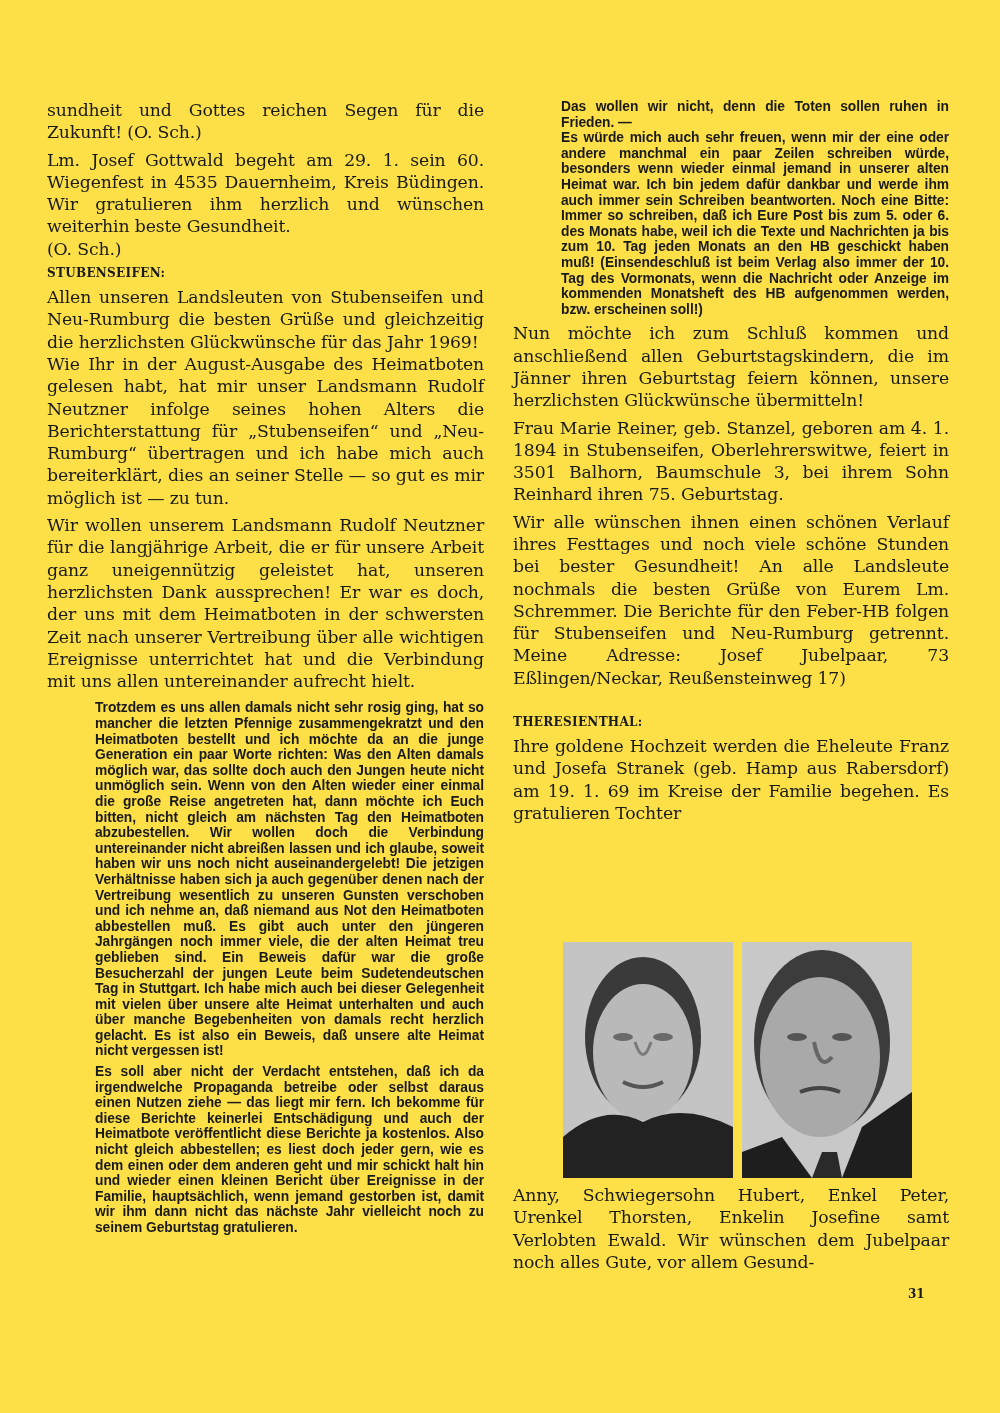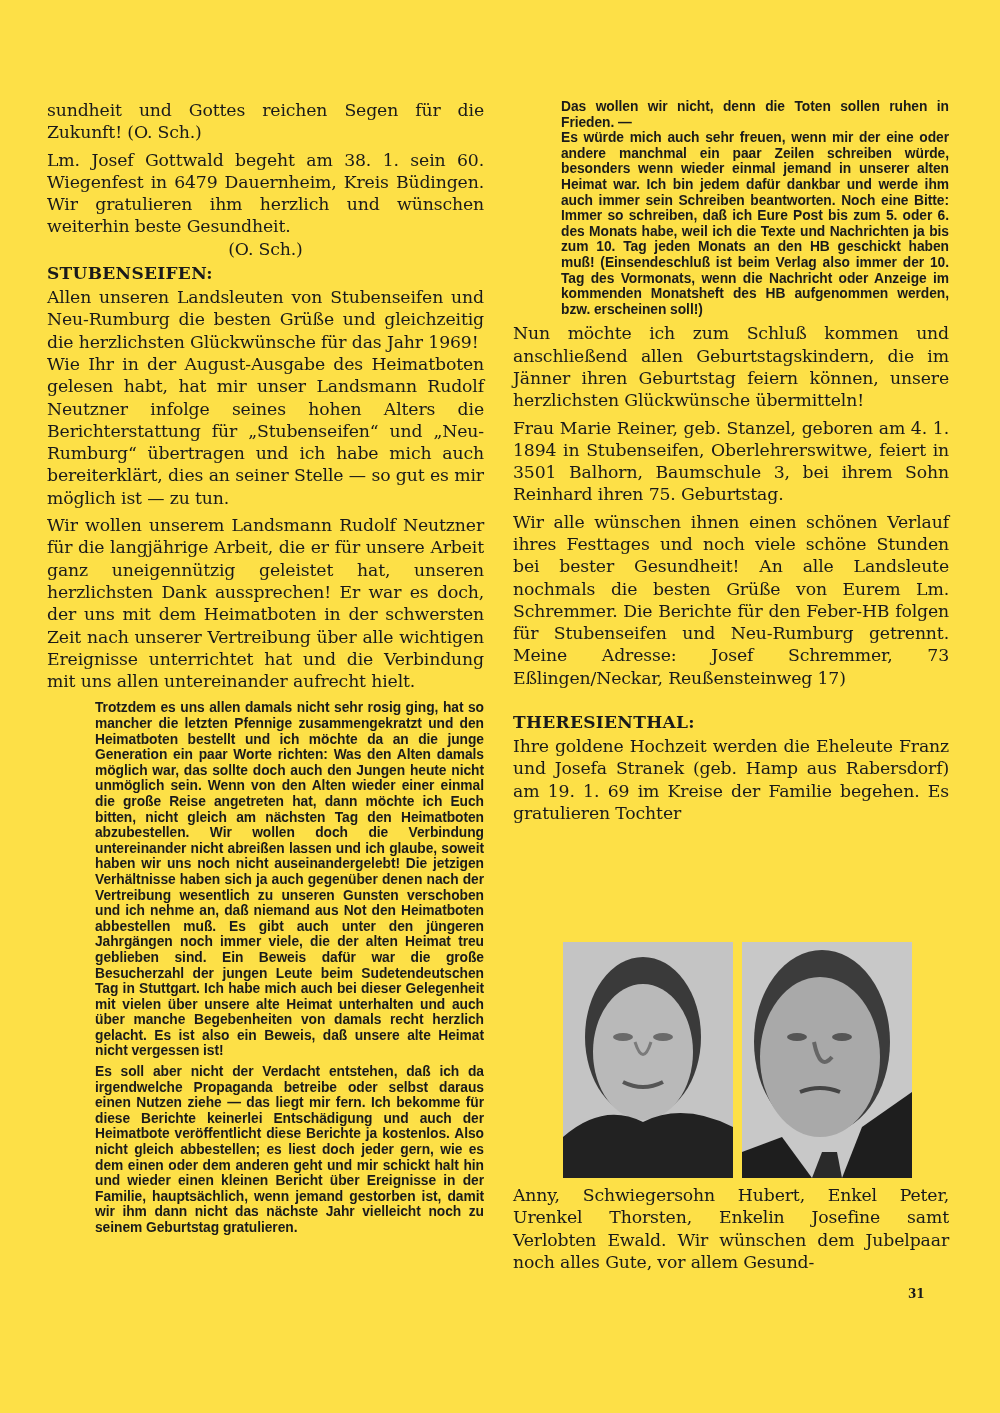--- a/index.html
+++ b/index.html
@@ -5,40 +5,40 @@
   html, body { margin: 0; padding: 0; background: #fff; }
   body { width: 1000px; height: 1413px; position: relative; overflow: hidden; color: #1a1a1a; }
   .page { position: absolute; inset: 0; background: #fde047; }
   .col { position: absolute; top: 99px; }
   .col-left { left: 47px; width: 437px; }
   .col-right { left: 513px; width: 436px; }
   .big { font-family: "DejaVu Serif", "Liberation Serif", serif; font-size: 17.3px; line-height: 22.3px; text-align: justify; margin: 0; letter-spacing: -0.15px; }
   .small { font-family: "Liberation Sans", "DejaVu Sans", sans-serif; font-size: 13.8px; line-height: 15.6px; text-align: justify; margin: 0; font-weight: 600; letter-spacing: -0.05px; padding-left: 48px; }
   .gap-s { margin-top: 5px; }
   .gap-m { margin-top: 8px; }
-  .heading { font-family: "DejaVu Serif", "Liberation Serif", serif; font-weight: bold; font-size: 17px; line-height: 22px; margin: 2px 0 2px 0; letter-spacing: 0.3px; }
-  .right-align { text-align: center; }
+  .heading { font-family: "DejaVu Serif", "Liberation Serif", serif; font-weight: bold; font-size: 12px; line-height: 22px; margin: 2px 0 2px 0; letter-spacing: 0.3px; }
+  .right-align { text-align: left; }
   b { font-weight: normal; }
   .photos { position: absolute; left: 563px; top: 942px; width: 350px; height: 236px; }
   .photo { position: absolute; top: 0; width: 170px; height: 236px; overflow: hidden; background: #bdbdbd; }
   .photo-left { left: 0; }
   .photo-right { left: 179px; }
   .photo svg { display: block; width: 100%; height: 100%; }
   .caption-block { position: absolute; left: 513px; top: 1184px; width: 436px; }
   .page-number { position: absolute; left: 908px; top: 1287px; font-family: "DejaVu Serif", "Liberation Serif", serif; font-weight: bold; font-size: 12px; }
 </style>
 </head>
 <body>
 
 <div class="page">
 
   <div class="col col-left">
     <p class="big">sundheit und Gottes reichen Segen für die Zukunft! (O. Sch.)</p>
 
-    <p class="big gap-s"><span>Lm. </span><b>Josef Gottwald</b><span> begeht am 38. 1. sein 60. Wiegenfest in 6479 Dauernheim, Kreis Büdingen. Wir gratulieren ihm herzlich und wünschen weiterhin beste Gesundheit.</span></p>
+    <p class="big gap-s"><span>Lm. </span><b>Josef Gottwald</b><span> begeht am 29. 1. sein 60. Wiegenfest in 4535 Dauernheim, Kreis Büdingen. Wir gratulieren ihm herzlich und wünschen weiterhin beste Gesundheit.</span></p>
     <p class="big right-align">(O. Sch.)</p>
 
     <h2 class="heading">STUBENSEIFEN:</h2>
 
     <p class="big">Allen unseren Landsleuten von Stubenseifen und Neu-Rumburg die besten Grüße und gleichzeitig die herzlichsten Glückwünsche für das Jahr 1969!</p>
     <p class="big">Wie Ihr in der August-Ausgabe des Heimatboten gelesen habt, hat mir unser Landsmann Rudolf Neutzner infolge seines hohen Alters die Berichterstattung für „Stubenseifen“ und „Neu-Rumburg“ übertragen und ich habe mich auch bereiterklärt, dies an seiner Stelle — so gut es mir möglich ist — zu tun.</p>
     <p class="big gap-s">Wir wollen unserem Landsmann Rudolf Neutzner für die langjährige Arbeit, die er für unsere Arbeit ganz uneigennützig geleistet hat, unseren herzlichsten Dank aussprechen! Er war es doch, der uns mit dem Heimatboten in der schwersten Zeit nach unserer Vertreibung über alle wichtigen Ereignisse unterrichtet hat und die Verbindung mit uns allen untereinander aufrecht hielt.</p>
 
     <p class="small gap-m">Trotzdem es uns allen damals nicht sehr rosig ging, hat so mancher die letzten Pfennige zusammengekratzt und den Heimatboten bestellt und ich möchte da an die junge Generation ein paar Worte richten: Was den Alten damals möglich war, das sollte doch auch den Jungen heute nicht unmöglich sein. Wenn von den Alten wieder einer einmal die große Reise angetreten hat, dann möchte ich Euch bitten, nicht gleich am nächsten Tag den Heimatboten abzubestellen. Wir wollen doch die Verbindung untereinander nicht abreißen lassen und ich glaube, soweit haben wir uns noch nicht auseinandergelebt! Die jetzigen Verhältnisse haben sich ja auch gegenüber denen nach der Vertreibung wesentlich zu unseren Gunsten verschoben und ich nehme an, daß niemand aus Not den Heimatboten abbestellen muß. Es gibt auch unter den jüngeren Jahrgängen noch immer viele, die der alten Heimat treu geblieben sind. Ein Beweis dafür war die große Besucherzahl der jungen Leute beim Sudetendeutschen Tag in Stuttgart. Ich habe mich auch bei dieser Gelegenheit mit vielen über unsere alte Heimat unterhalten und auch über manche Begebenheiten von damals recht herzlich gelacht. Es ist also ein Beweis, daß unsere alte Heimat nicht vergessen ist!</p>
     <p class="small gap-s">Es soll aber nicht der Verdacht entstehen, daß ich da irgendwelche Propaganda betreibe oder selbst daraus einen Nutzen ziehe — das liegt mir fern. Ich bekomme für diese Berichte keinerlei Entschädigung und auch der Heimatbote veröffentlicht diese Berichte ja kostenlos. Also nicht gleich abbestellen; es liest doch jeder gern, wie es dem einen oder dem anderen geht und mir schickt halt hin und wieder einen kleinen Bericht über Ereignisse in der Familie, hauptsächlich, wenn jemand gestorben ist, damit wir ihm dann nicht das nächste Jahr vielleicht noch zu seinem Geburtstag gratulieren.</p>
@@ -46,21 +46,21 @@
 
   <div class="col col-right">
     <p class="small">Das wollen wir nicht, denn die Toten sollen ruhen in Frieden. —</p>
     <p class="small">Es würde mich auch sehr freuen, wenn mir der eine oder andere manchmal ein paar Zeilen schreiben würde, besonders wenn wieder einmal jemand in unserer alten Heimat war. Ich bin jedem dafür dankbar und werde ihm auch immer sein Schreiben beantworten. Noch eine Bitte: Immer so schreiben, daß ich Eure Post bis zum 5. oder 6. des Monats habe, weil ich die Texte und Nachrichten ja bis zum 10. Tag jeden Monats an den HB geschickt haben muß! (Einsendeschluß ist beim Verlag also immer der 10. Tag des Vormonats, wenn die Nachricht oder Anzeige im kommenden Monatsheft des HB aufgenommen werden, bzw. erscheinen soll!)</p>
 
     <p class="big gap-s">Nun möchte ich zum Schluß kommen und anschließend allen Geburtstagskindern, die im Jänner ihren Geburtstag feiern können, unsere herzlichsten Glückwünsche übermitteln!</p>
 
     <p class="big gap-s"><span>Frau </span><b>Marie Reiner</b><span>, geb. Stanzel, geboren am 4. 1. 1894 in Stubenseifen, Oberlehrerswitwe, feiert in 3501 Balhorn, Baumschule 3, bei ihrem Sohn Reinhard ihren 75. Geburtstag.</span></p>
 
 
-    <p class="big gap-s"><span>Wir alle wünschen ihnen einen schönen Verlauf ihres Festtages und noch viele schöne Stunden bei bester Gesundheit! An alle Landsleute nochmals die besten Grüße von Eurem Lm. Schremmer. Die Berichte für den Feber-HB folgen für Stubenseifen und Neu-Rumburg getrennt. Meine Adresse: </span><b>Josef Schremmer,</b><span> 73 Eßlingen/Neckar, Reußensteinweg 17)</span></p>
+    <p class="big gap-s"><span>Wir alle wünschen ihnen einen schönen Verlauf ihres Festtages und noch viele schöne Stunden bei bester Gesundheit! An alle Landsleute nochmals die besten Grüße von Eurem Lm. Schremmer. Die Berichte für den Feber-HB folgen für Stubenseifen und Neu-Rumburg getrennt. Meine Adresse: </span><b>Josef Jubelpaar,</b><span> 73 Eßlingen/Neckar, Reußensteinweg 17)</span></p>
 
     <h2 class="heading" style="margin-top:22px">THERESIENTHAL:</h2>
 
     <p class="big"><span>Ihre goldene Hochzeit werden die Eheleute </span><b>Franz und Josefa Stranek</b><span> (geb. Hamp aus Rabersdorf) am 19. 1. 69 im Kreise der Familie begehen. Es gratulieren Tochter</span></p>
   </div>
 
   <div class="photos">
     <div class="photo photo-left" title="Portrait photo of Josefa Stranek">
       <svg viewBox="0 0 170 236" preserveAspectRatio="none">
         <rect width="170" height="236" fill="#c4c4c4"></rect>

